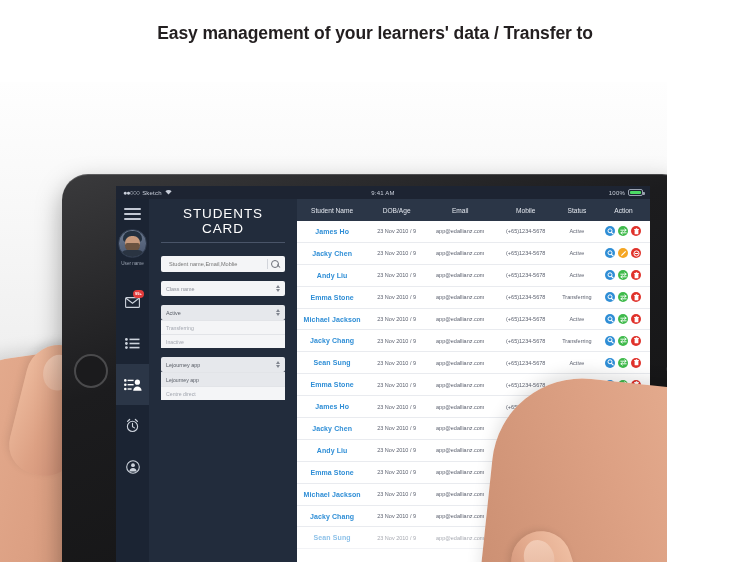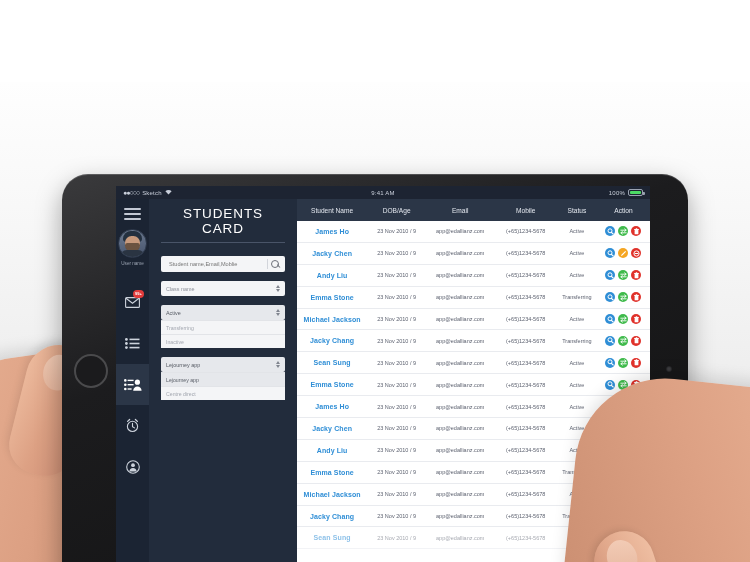--- a/index.html
+++ b/index.html
@@ -17,21 +17,21 @@
     color:#231f20;
     font-weight:bold;
     font-size:17.5px;
     line-height:26px;
     letter-spacing:-.1px;
   }
   .caption .l2{display:block;}
 
   
   .photo{
-    position:absolute;left:0;top:82px;width:750px;height:480px;
+    position:absolute;left:0;top:82px;width:667px;height:480px;
     background:
       linear-gradient(180deg,#fefefe 0%,#f7f7f7 30%,#eeeeee 62%,#e2e2e2 84%,#dcdcdc 100%);
     overflow:hidden;
   }
   .desk-shadow{
     position:absolute;left:0;bottom:0;width:750px;height:120px;
     background:linear-gradient(180deg,rgba(180,180,180,0) 0%,rgba(166,166,166,.55) 70%,rgba(150,150,150,.7) 100%);
   }
 
   
@@ -223,20 +223,21 @@
   .a-transfer{background:#3fba4b;}
   .a-edit{background:#f5a623;}
   .a-delete{background:#e0322b;}
   .a-block{background:#e0322b;}
   .fade-row{opacity:.55;}
 </style>
 </head>
 <body>
 
 <div class="caption">
+  <span>Easy management of your learners' data / Transfer to</span>
 </div>
 
 <div class="photo">
   <div class="desk-shadow"></div>
 
   <div class="hand hand-left"></div>
   <div class="thumb-left">
     <div class="nail" style="left:16px;top:10px;"></div>
   </div>
 

